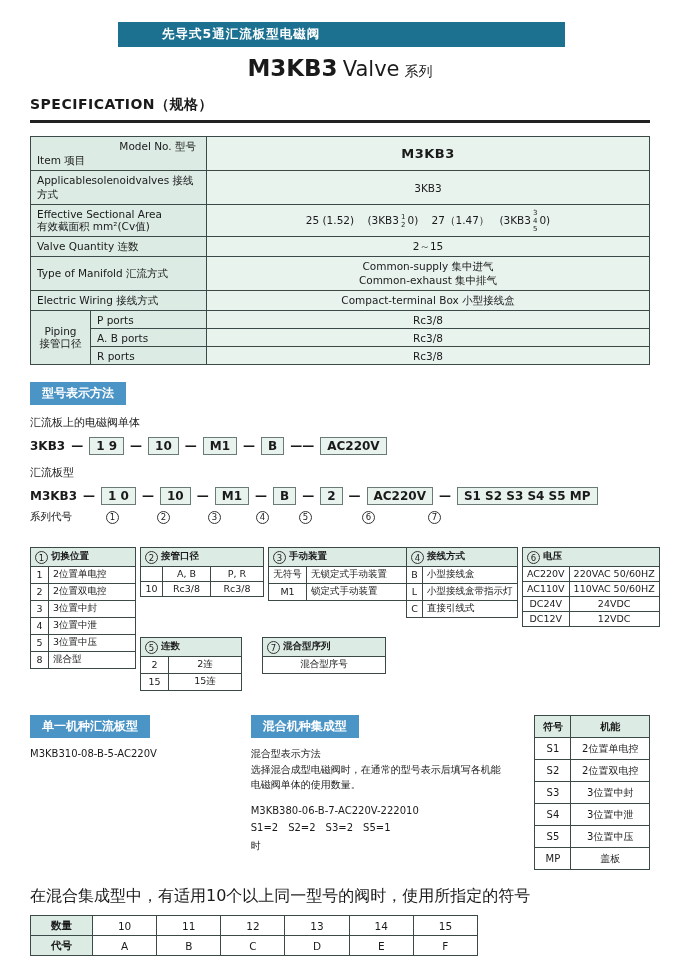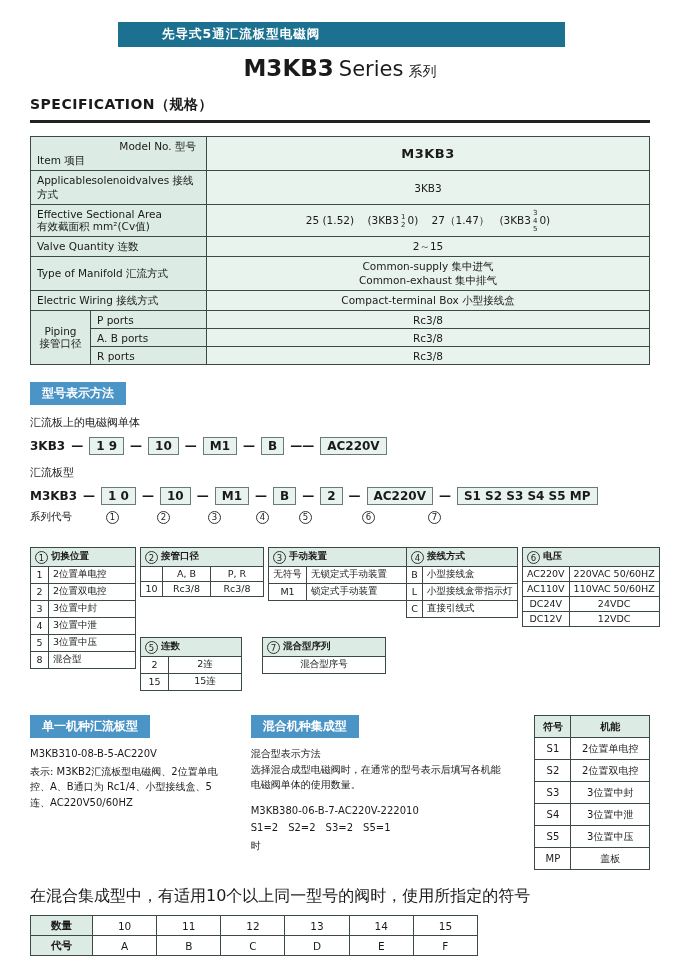--- a/index.html
+++ b/index.html
@@ -77,21 +77,21 @@
 <div class="page">
 
   
   <div class="banner">
     <span>先导式5通汇流板型电磁阀</span>
   </div>
 
   
   <div class="title">
     <span class="m">M3KB3</span>
-    <span class="s">Series</span>
+    <span class="s">Valve</span>
     <span class="cn">系列</span>
   </div>
 
   
   <div class="spec-heading">SPECIFICATION（规格）</div>
 
   
   <table class="spec">
     <colgroup>
         <col style="width:60px">
@@ -358,21 +358,20 @@
 
   </div>
 
   
   <div class="bottom-row">
 
     <div class="col-left">
       <div class="blue-label flat">单一机种汇流板型</div>
       <div class="txt">
         <div class="mono-line">M3KB310-08-B-5-AC220V</div>
-        <div>表示: M3KB2汇流板型电磁阀、2位置单电控、A、B通口为 Rc1/4、小型接线盒、5连、AC220V50/60HZ</div>
       </div>
     </div>
 
     <div class="col-mid">
       <div class="blue-label flat">混合机种集成型</div>
       <div class="txt">
         <div>混合型表示方法</div>
         <div>选择混合成型电磁阀时，在通常的型号表示后填写各机能电磁阀单体的使用数量。</div>
         <div class="mono-line" style="margin-top:10px">M3KB380-06-B-7-AC220V-222010</div>
         <div class="mono-line">S1=2　S2=2　S3=2　S5=1</div>

